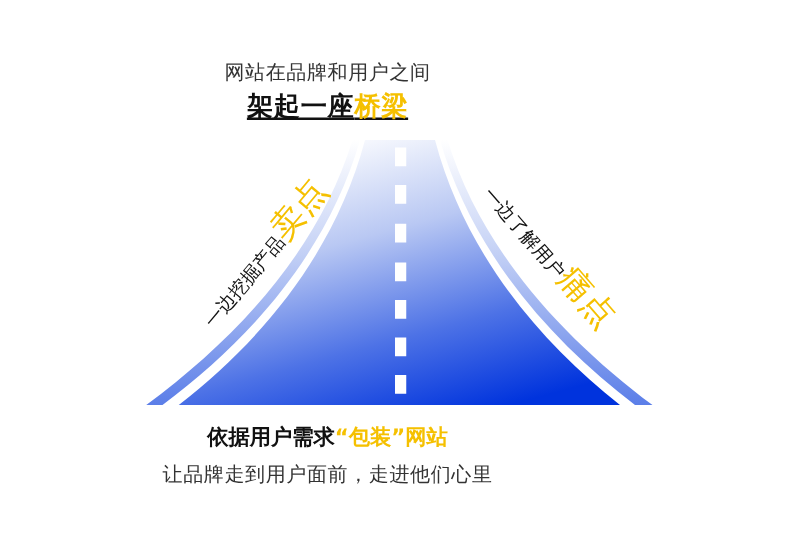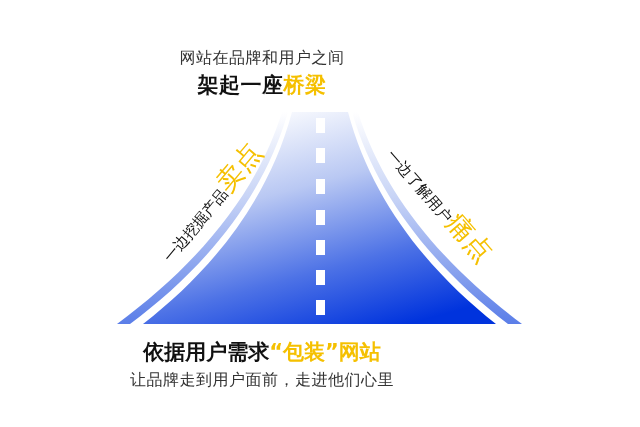--- a/index.html
+++ b/index.html
@@ -1,23 +1,23 @@
 <!DOCTYPE html>
 <html><head>
   <meta charset="utf-8">
   <style>
     html, body { margin: 0; padding: 0; background: #ffffff; }
     body { width: 640px; height: 427px; position: relative; overflow: hidden;
            font-family: "DejaVu Sans", "Liberation Sans", sans-serif; color: #111; }
     .abs { position: absolute; }
     .center-line { left: 0; width: 524px; text-align: center; white-space: nowrap; }
     .intro { top: 48px; font-size: 16px; color: #333; letter-spacing: 0.5px; }
-    .headline { top: 71px; font-size: 21px; font-weight: bold; color: #111; letter-spacing: 0.5px; }
+    .headline { top: 71px; font-size: 21px; font-weight: bold; color: #111; letter-spacing: 0.5px; text-decoration: underline; }
     .accent { color: #f5c000; }
-    .bottom-head { top: 338px; font-size: 21px; font-weight: bold; color: #111; }
+    .bottom-head { top: 338px; font-size: 17px; font-weight: bold; color: #111; }
     .bottom-sub { top: 370px; font-size: 16px; color: #333; letter-spacing: 0.5px; }
     svg.road { position: absolute; left: 0; top: 0; }
     .slant { white-space: nowrap; transform-origin: center center; font-size: 15px; color: #111; }
     .slant .big { font-size: 27px; color: #f5c000; }
     .slant-left  { left: 120px; top: 184px; width: 180px; text-align: center; transform: rotate(-50deg); }
     .slant-right { left: 350px; top: 186px; width: 180px; text-align: center; transform: rotate(49deg); }
   </style>
 </head>
 <body>
 

